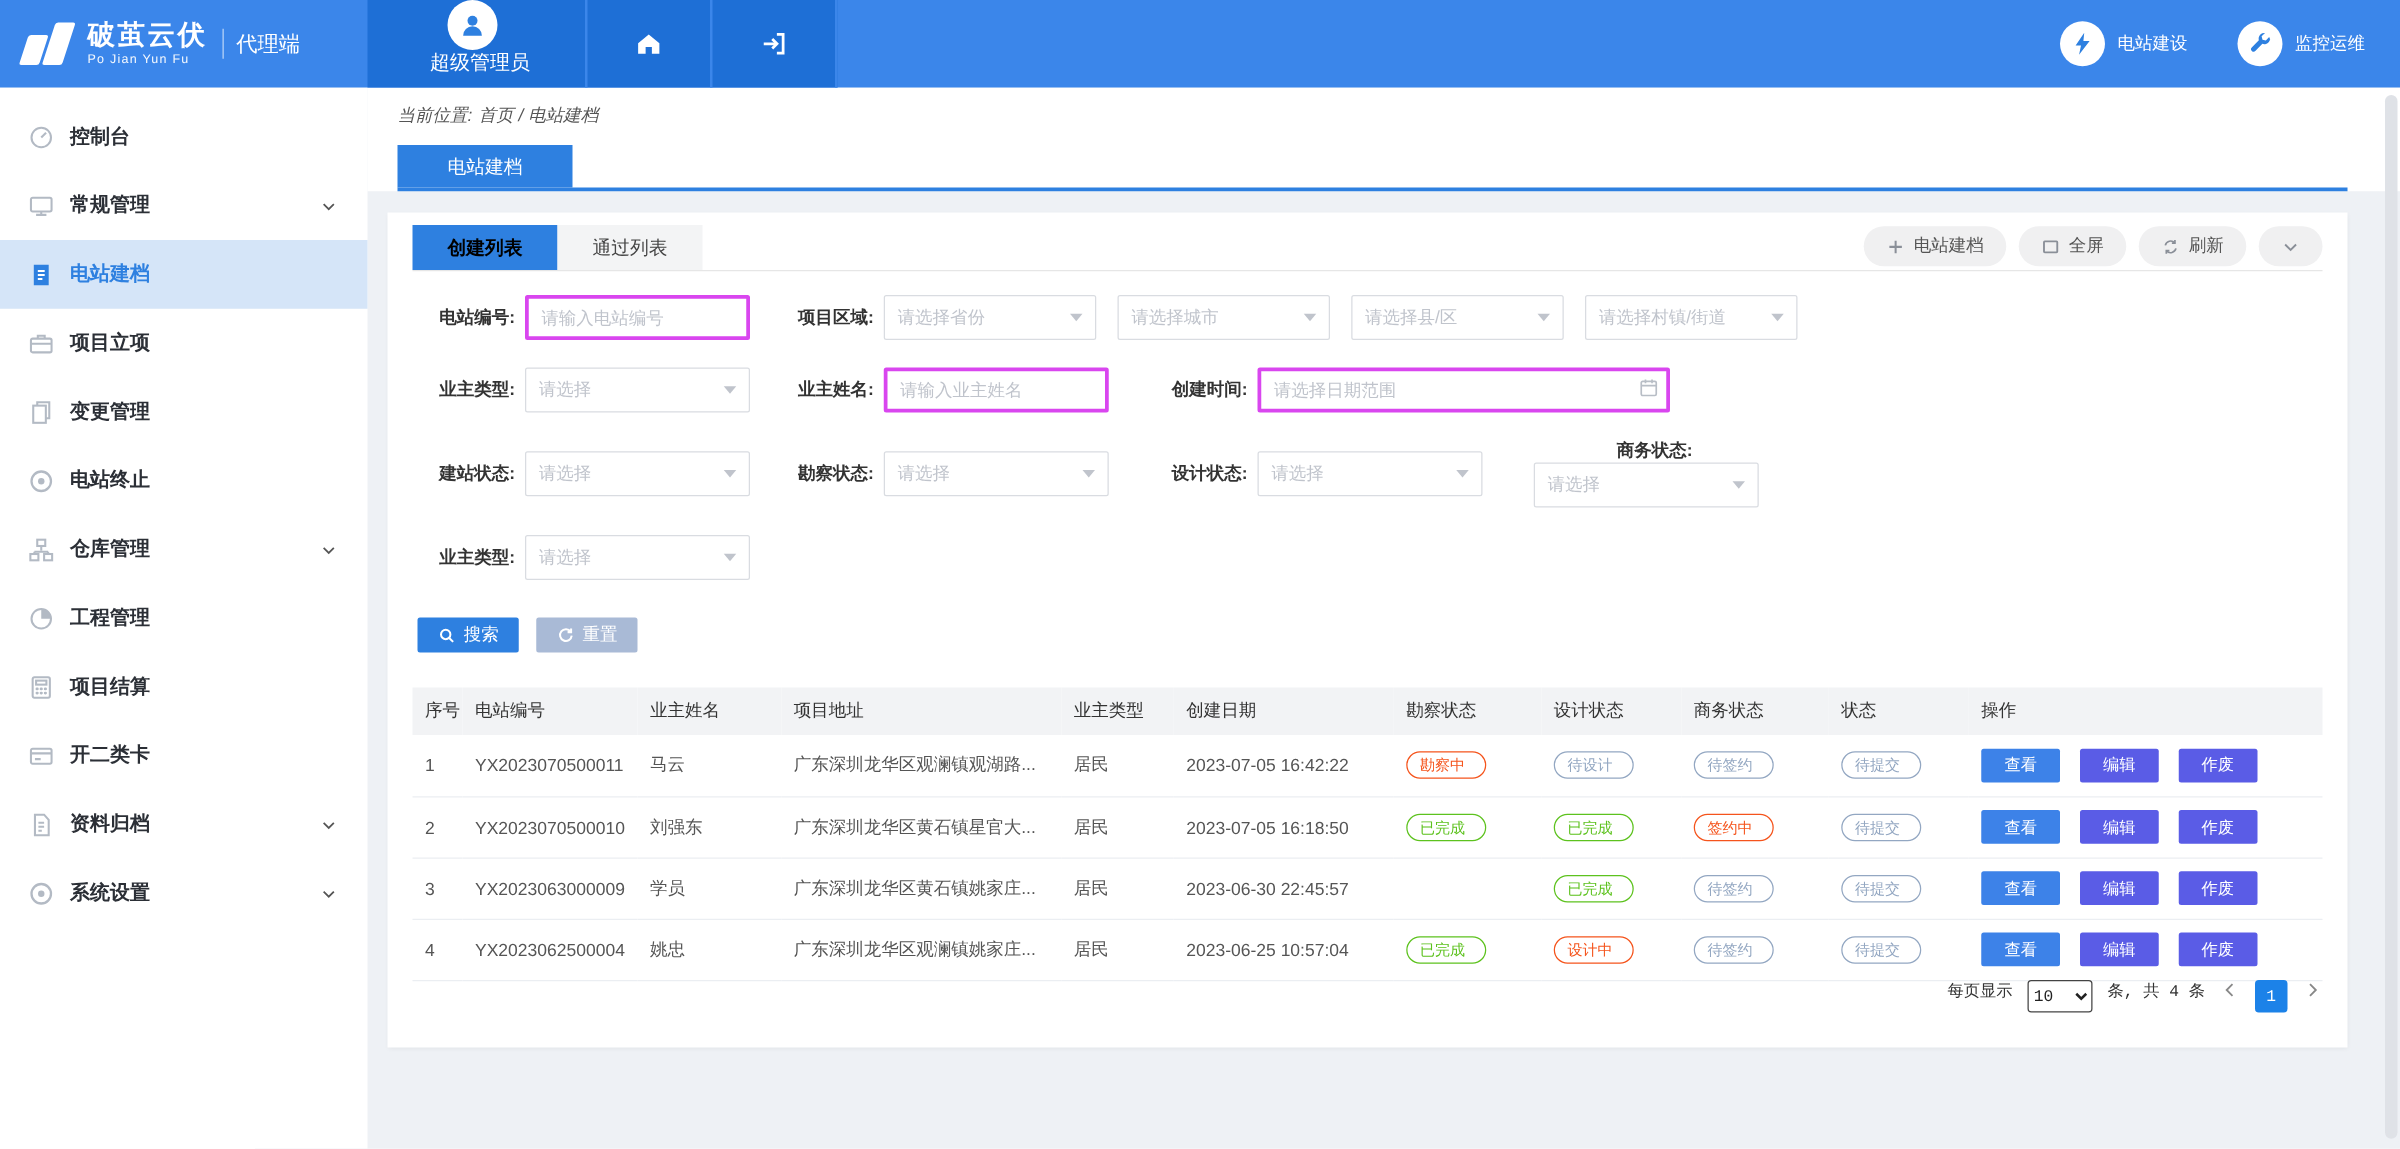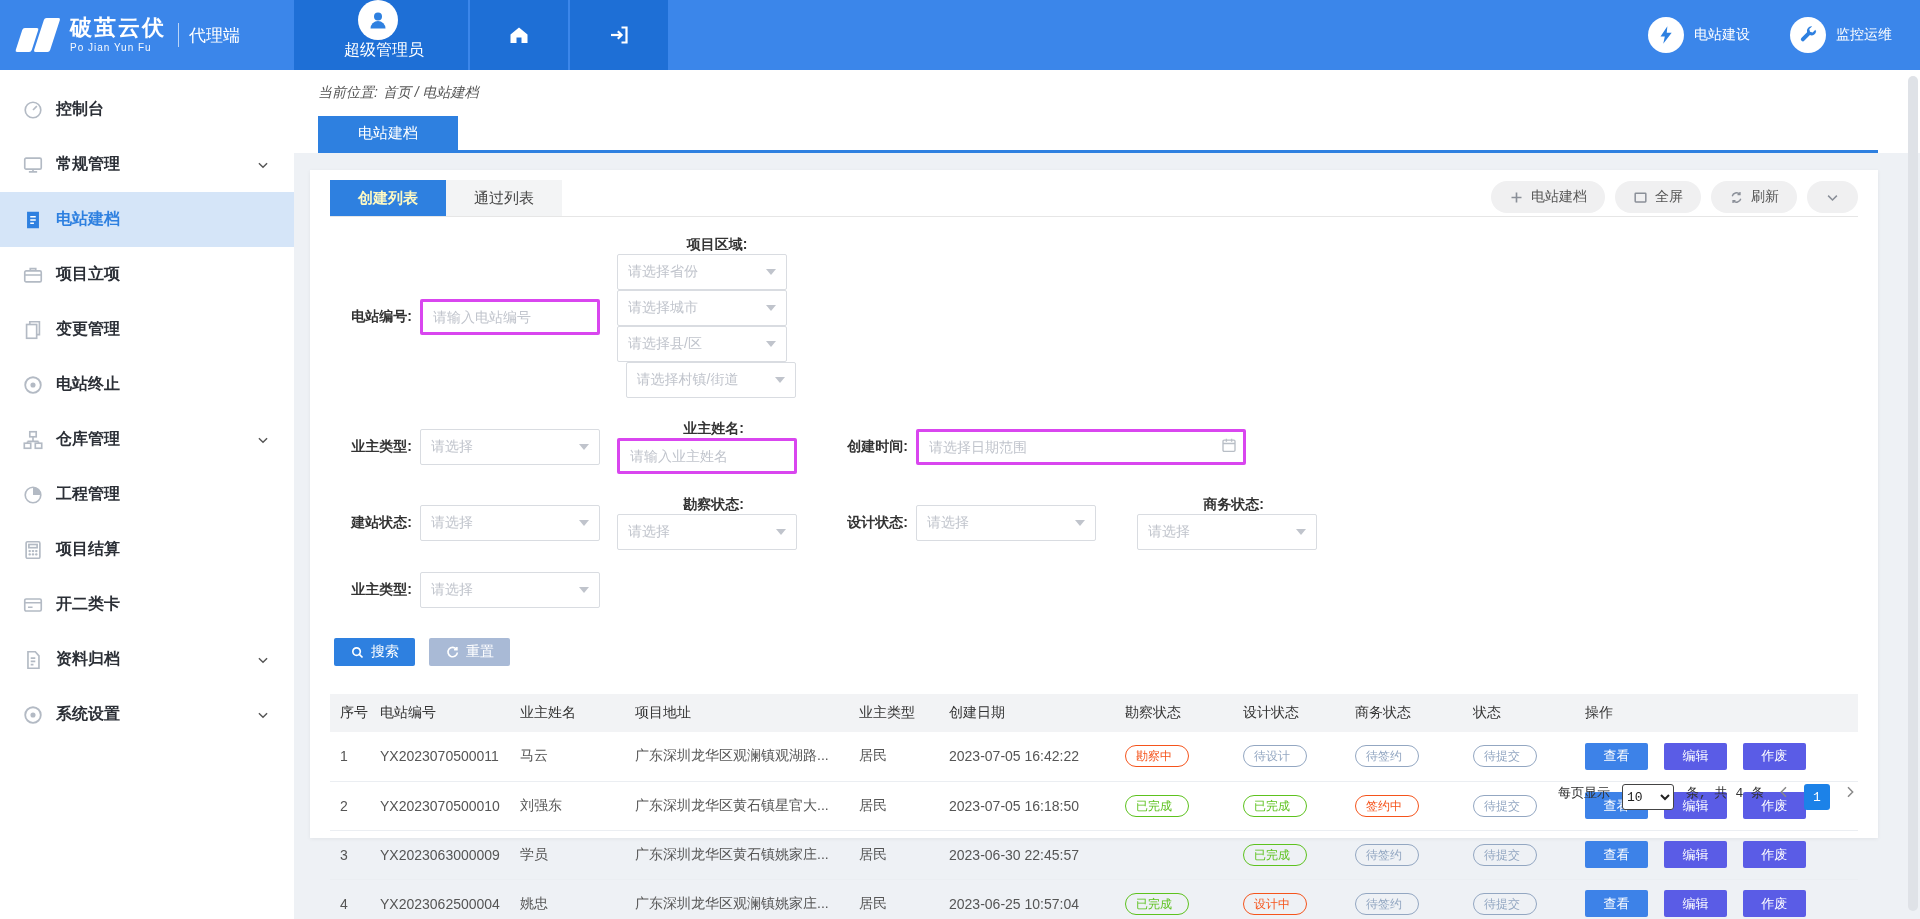--- a/index.html
+++ b/index.html
@@ -45,39 +45,39 @@
   
   .content{position:absolute;left:294px;top:70px;width:1626px;height:849px;}
   .content-head{background:#fff;padding-top:13px;}
   .breadcrumb{margin-left:24px;font-size:14px;color:#555;height:20px;display:flex;gap:5px;align-items:center;font-style:italic;}
   .page-tab{margin:13px 0 0 24px;width:140px;height:34px;background:var(--primary);color:#fff;font-size:15px;display:flex;align-items:center;justify-content:center;cursor:pointer;}
   .page-underline{margin-left:24px;width:1560px;height:3px;background:var(--primary);}
 
   .card{margin:17px 0 0 16px;width:1568px;height:668px;background:#fff;box-shadow:0 1px 4px rgba(0,0,0,.06);padding:0 20px;position:relative;}
   .panel-tabs{display:flex;align-items:flex-end;padding-top:9px;border-bottom:1px solid #e6e6e6;height:47px;position:relative;}
   .p-tab{width:116px;height:36px;display:flex;align-items:center;justify-content:center;font-size:15px;cursor:pointer;background:#f3f4f5;color:#444;}
-  .p-tab.active{background:var(--primary);color:#fef9c3;font-weight:700;}
+  .p-tab.active{background:var(--primary);color:#000000;font-weight:700;}
   .panel-actions{position:absolute;right:0;top:11px;display:flex;gap:10px;align-items:center;}
   .pill{height:32px;border:none;border-radius:16px;background:#f0f0f1;color:#555;font-size:14px;display:flex;align-items:center;gap:7px;padding:0 18px;cursor:pointer;font-family:inherit;}
   .pill .ico{color:#8a8f98;}
 
   
   .filters{position:relative;}
   .f-row{display:flex;align-items:center;margin-top:22px;}
   .f-row.first{margin-top:19px;}
   .f-field{display:flex;align-items:center;}
   .f-label{width:90px;text-align:right;padding-right:8px;font-size:14px;font-weight:600;color:#333;white-space:nowrap;}
   .f-input{width:180px;height:36px;border:3px solid #d946ef;border-radius:2px;font-size:14px;padding:0 10px;color:#333;font-family:inherit;outline:none;}
   .f-input::placeholder{color:#c0c4cc;}
   .sel{width:180px;height:36px;border:1px solid #d9dce1;border-radius:2px;display:flex;align-items:center;padding:0 10px;cursor:pointer;background:#fff;position:relative;}
   .sel-ph{font-size:14px;color:#c0c4cc;flex:1;white-space:nowrap;overflow:hidden;}
   .caret{width:0;height:0;border-left:5px solid transparent;border-right:5px solid transparent;border-top:6px solid #c0c4cc;margin-left:6px;flex:0 0 auto;}
   .sel-region{width:170px;margin-right:17px;}
   .sel-region.last{width:170px;margin-right:0;}
-  .ml17{margin-left:17px;flex-direction:column;} .ml29{margin-left:29px;} .ml41{margin-left:41px;flex-direction:column;}
+  .ml17{margin-left:17px;} .ml29{margin-left:29px;} .ml41{margin-left:41px;flex-direction:column;}
   .date-input{width:330px;position:relative;}
   .date-input .cal{position:absolute;right:8px;top:7px;color:#b8bec6;}
   .btn-row{display:flex;margin-top:30px;margin-left:4px;gap:14px;}
   .btn{height:28px;border:none;border-radius:2px;color:#fff;font-size:14px;display:flex;align-items:center;gap:6px;padding:0 16px;cursor:pointer;font-family:inherit;}
   .btn-search{background:var(--primary);}
   .btn-reset{background:var(--reset-btn);}
 
   
   table{border-collapse:collapse;table-layout:fixed;width:1528px;margin-top:28px;}
   thead th{background:#f2f3f5;height:38px;font-size:14px;color:#333;font-weight:500;text-align:left;padding-left:10px;white-space:nowrap;}

